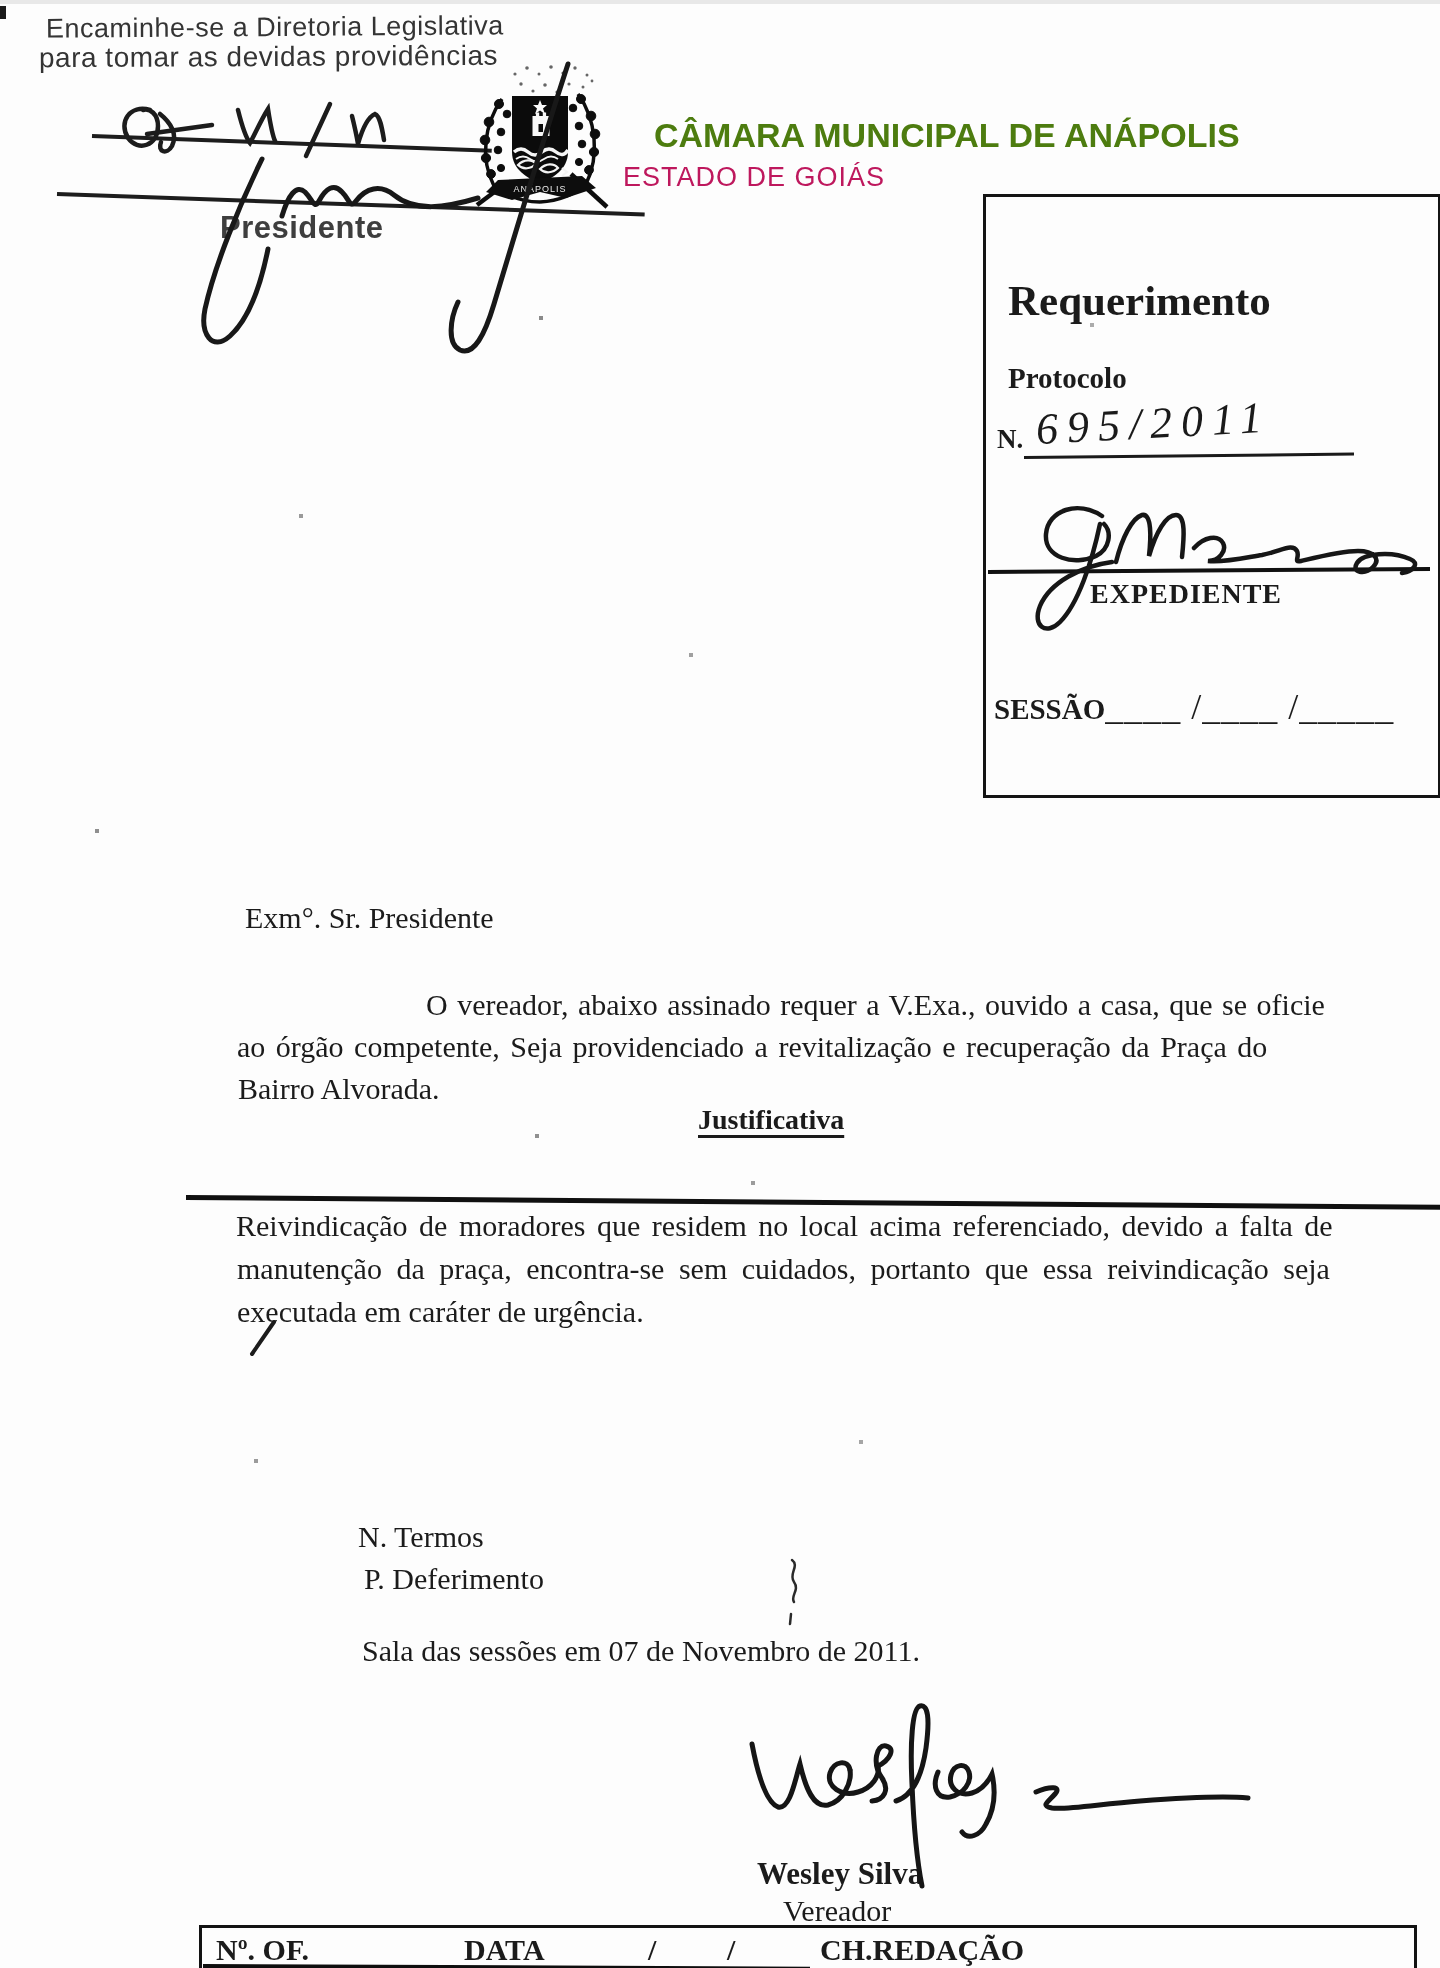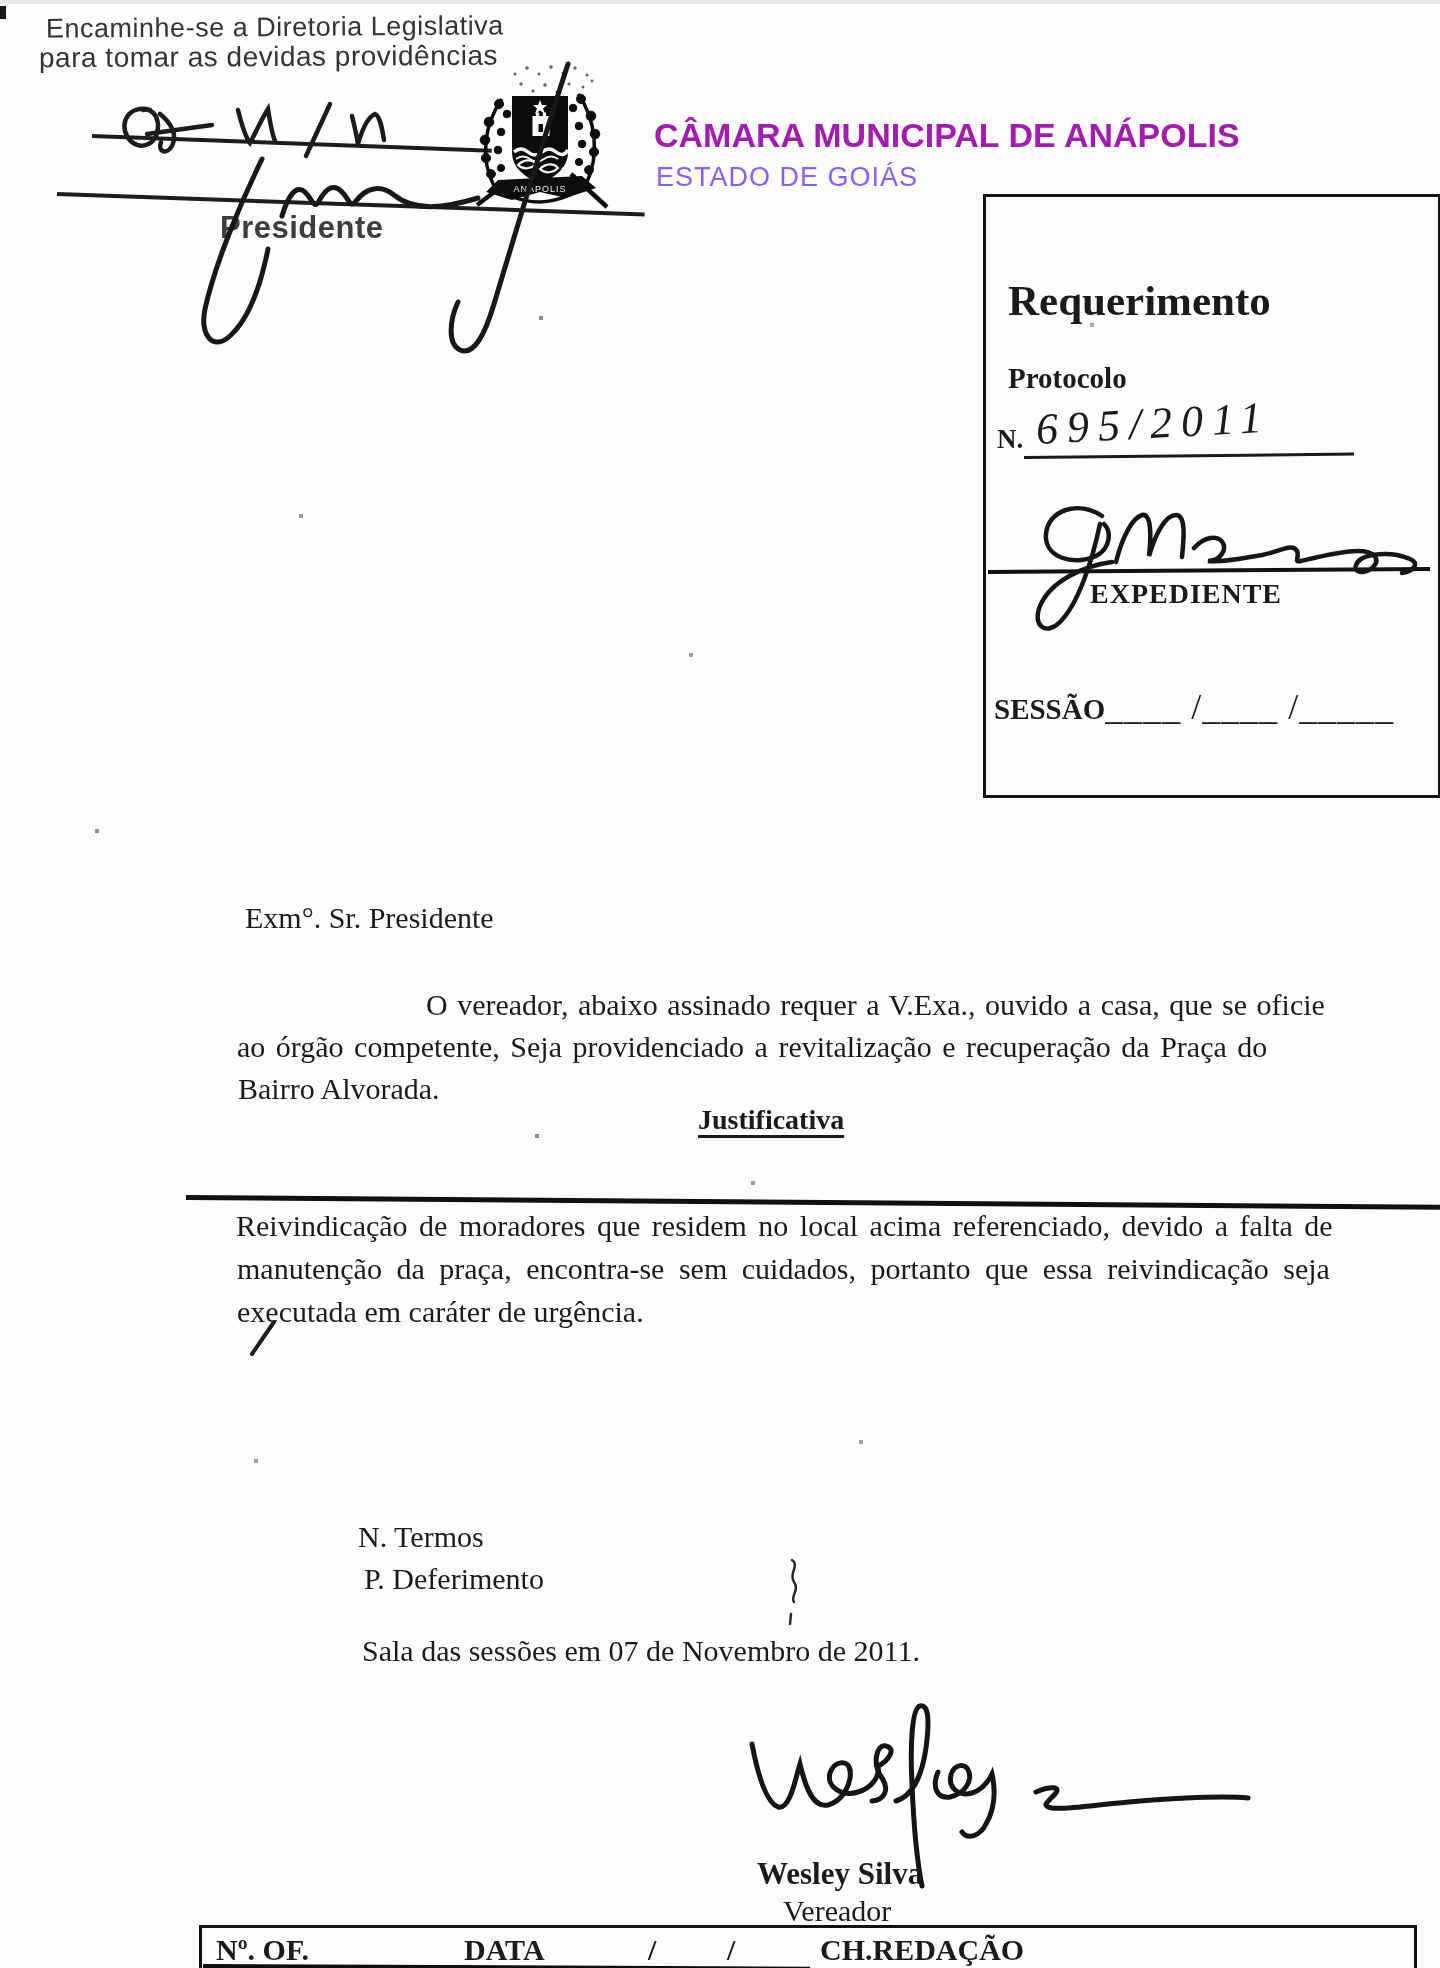--- a/index.html
+++ b/index.html
@@ -11,22 +11,22 @@
   .abs{position:absolute;white-space:nowrap;}
   
   .stamp{font-family:"Liberation Sans", sans-serif;color:#242424;letter-spacing:.5px;}
   .stamp-l1{left:46px;top:8px;font-size:27px;transform:rotate(-.4deg);opacity:.92;}
   .stamp-l2{left:39px;top:37px;font-size:28px;transform:rotate(-.3deg);opacity:.92;}
   .stamp-role{left:220px;top:206px;font-size:31px;font-weight:bold;opacity:.88;}
   .stamp-line{position:absolute;background:#1d1d1d;transform-origin:left center;}
   .sline1{left:92px;top:130px;width:400px;height:4px;transform:rotate(2.1deg);}
   .sline2{left:57px;top:188px;width:588px;height:4px;transform:rotate(2deg);}
   
-  .hdr-title{left:654px;top:112px;font-family:"Liberation Sans",sans-serif;font-weight:bold;font-size:34px;color:#a21caf;}
-  .hdr-sub{left:656px;top:158px;font-family:"Liberation Sans",sans-serif;font-size:27px;letter-spacing:1px;color:#8b5cf6;}
+  .hdr-title{left:654px;top:112px;font-family:"Liberation Sans",sans-serif;font-weight:bold;font-size:34px;color:#4d7c0f;}
+  .hdr-sub{left:623px;top:158px;font-family:"Liberation Sans",sans-serif;font-size:27px;letter-spacing:1px;color:#be185d;}
   
   .pbox{position:absolute;left:983px;top:190px;width:452px;height:598px;border:3px solid #141414;}
   .pb-title{left:1008px;top:272px;font-size:43px;font-weight:bold;}
   .pb-prot{left:1008px;top:358px;font-size:29px;font-weight:bold;}
   .pb-n{left:997px;top:420px;font-size:27px;font-weight:bold;}
   .pb-num{left:1036px;top:400px;font-size:44px;font-style:italic;letter-spacing:9px;transform:rotate(-3deg);transform-origin:left center;color:#1a1a1a;}
   .pb-nline{position:absolute;left:1024px;top:452px;width:330px;height:3px;background:#1a1a1a;transform:rotate(-.6deg);transform-origin:left center;}
   .pb-sigline{position:absolute;left:988px;top:566px;width:442px;height:4px;background:#111;transform:rotate(-.4deg);transform-origin:left center;}
   .pb-exp{left:1090px;top:574px;font-size:28px;font-weight:bold;letter-spacing:1px;}
   .pb-sessao{left:994px;top:682px;font-size:29px;font-weight:bold;}

